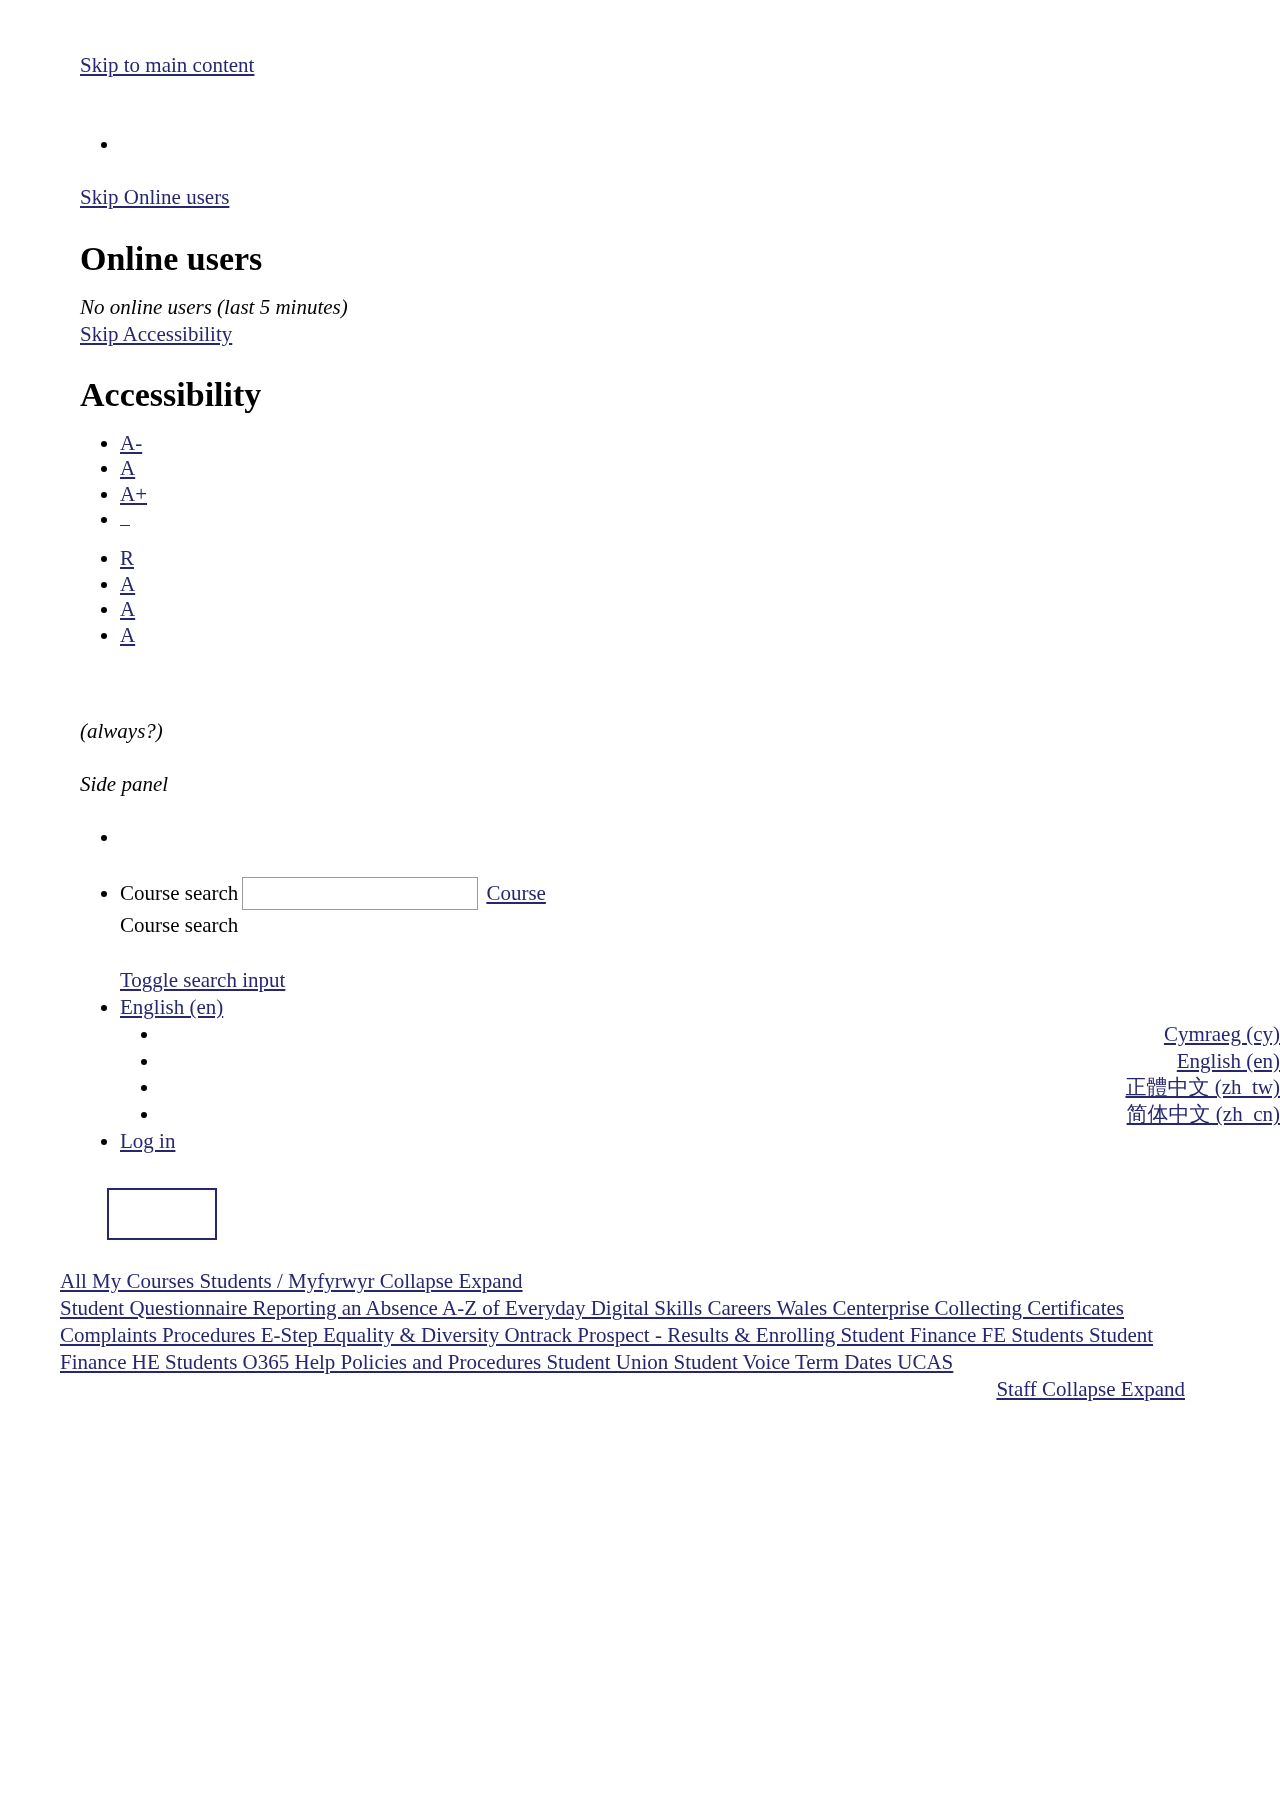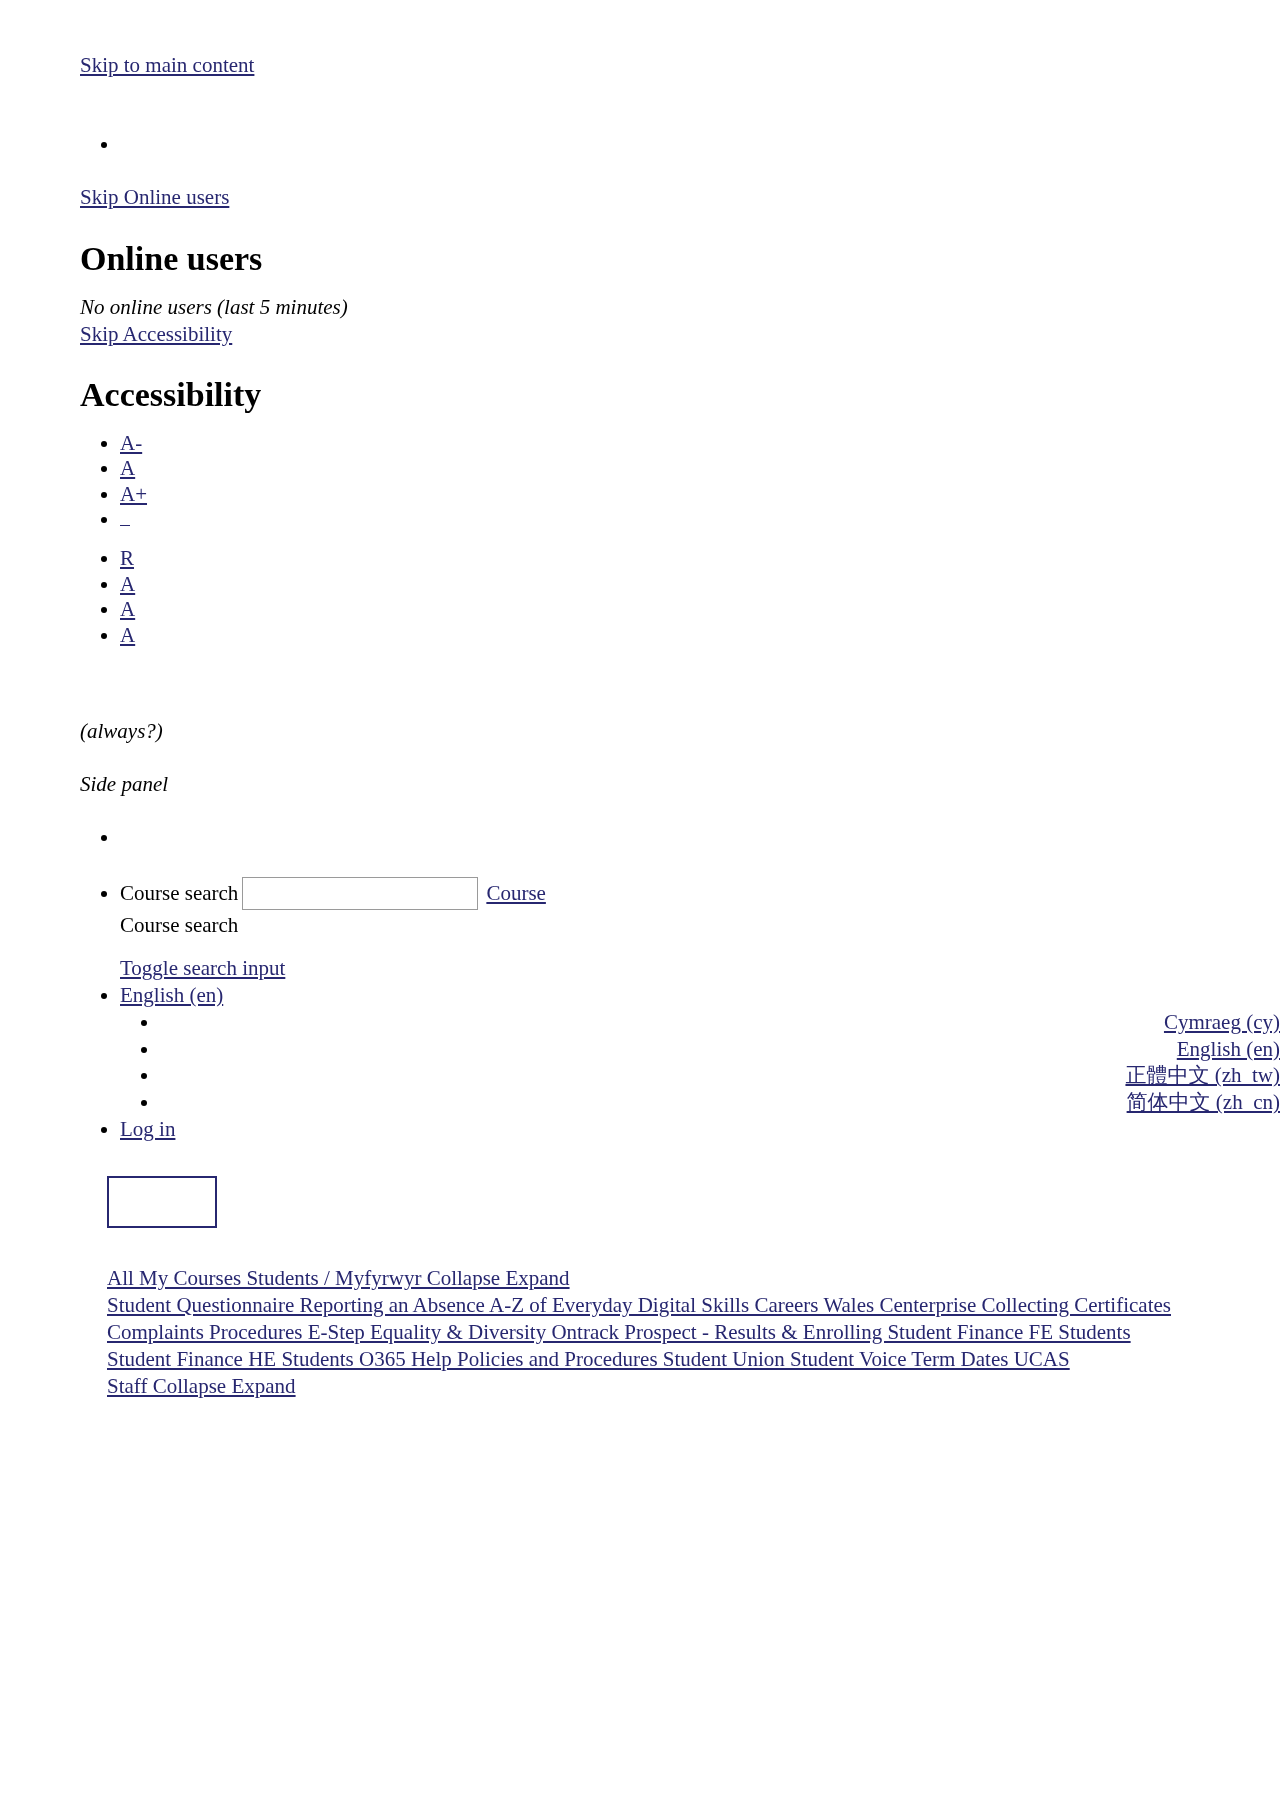--- a/index.html
+++ b/index.html
@@ -95,43 +95,43 @@
     padding: 0 4px;
     box-sizing: border-box;
     margin: 0 8px 0 4px;
     vertical-align: middle;
   }
   .search-second-label {
     display: block;
     margin-top: 2px;
   }
   .toggle-row {
-    margin-top: 16px;
+    margin-top: 28px;
   }
   .logo-box {
     width: 110px;
     height: 52px;
     border: 2px solid #272770;
     margin: 33px 0 0 107px;
     box-sizing: border-box;
     background: #ffffff;
   }
   .footer-nav {
-    padding-left: 107px;
+    padding-left: 60px;
     padding-right: 95px;
-    margin-top: 37px;
+    margin-top: 28px;
   }
   .footer-nav .navline {
     display: block;
   }
   .footer-nav a {
     white-space: normal;
   }
   .nav-block { margin-top: 0; }
-  .staff-line { display: block; margin-top: 0; }
+  .staff-line { display: block; margin-top: 0; text-align: right; }
 </style>
 </head>
 <body>
 
 <div class="page">
 
   <div class="block">
     <a href="#">Skip to main content</a>
   </div>
 

